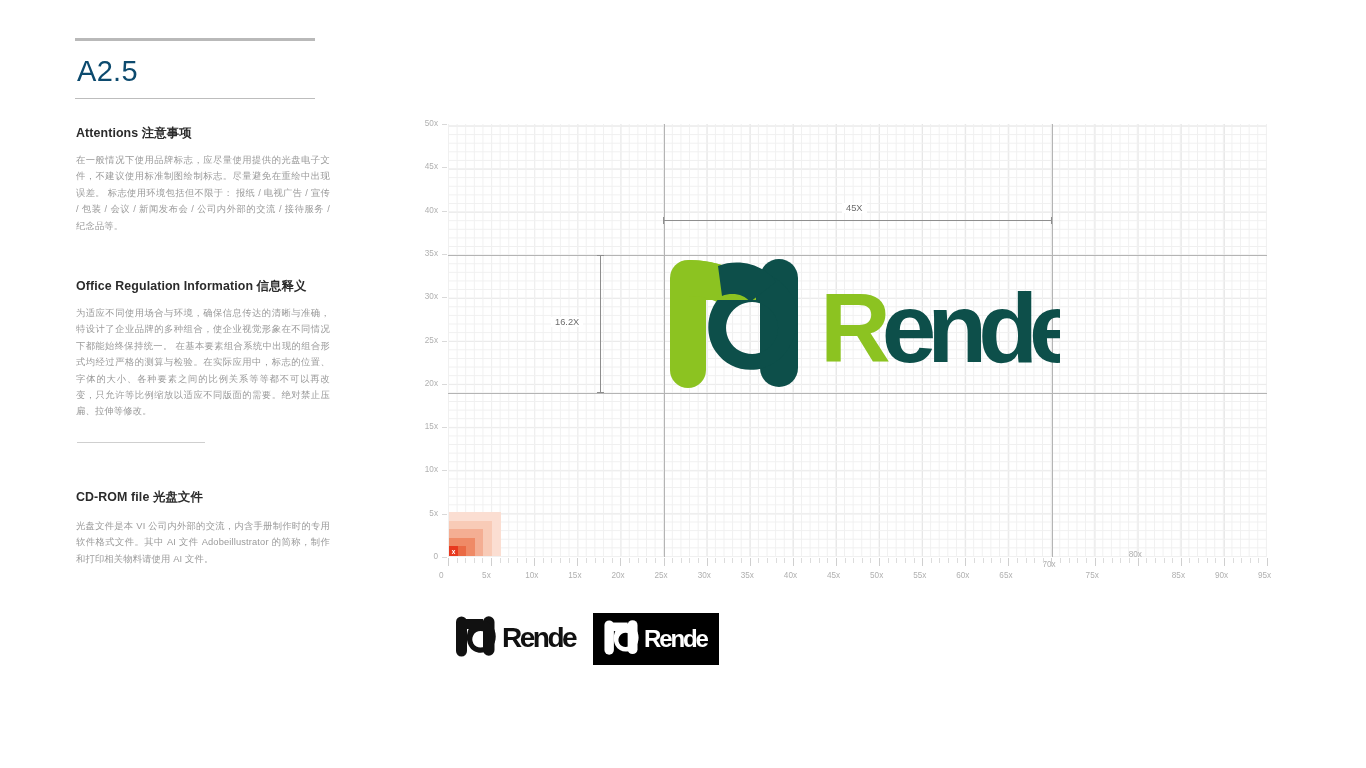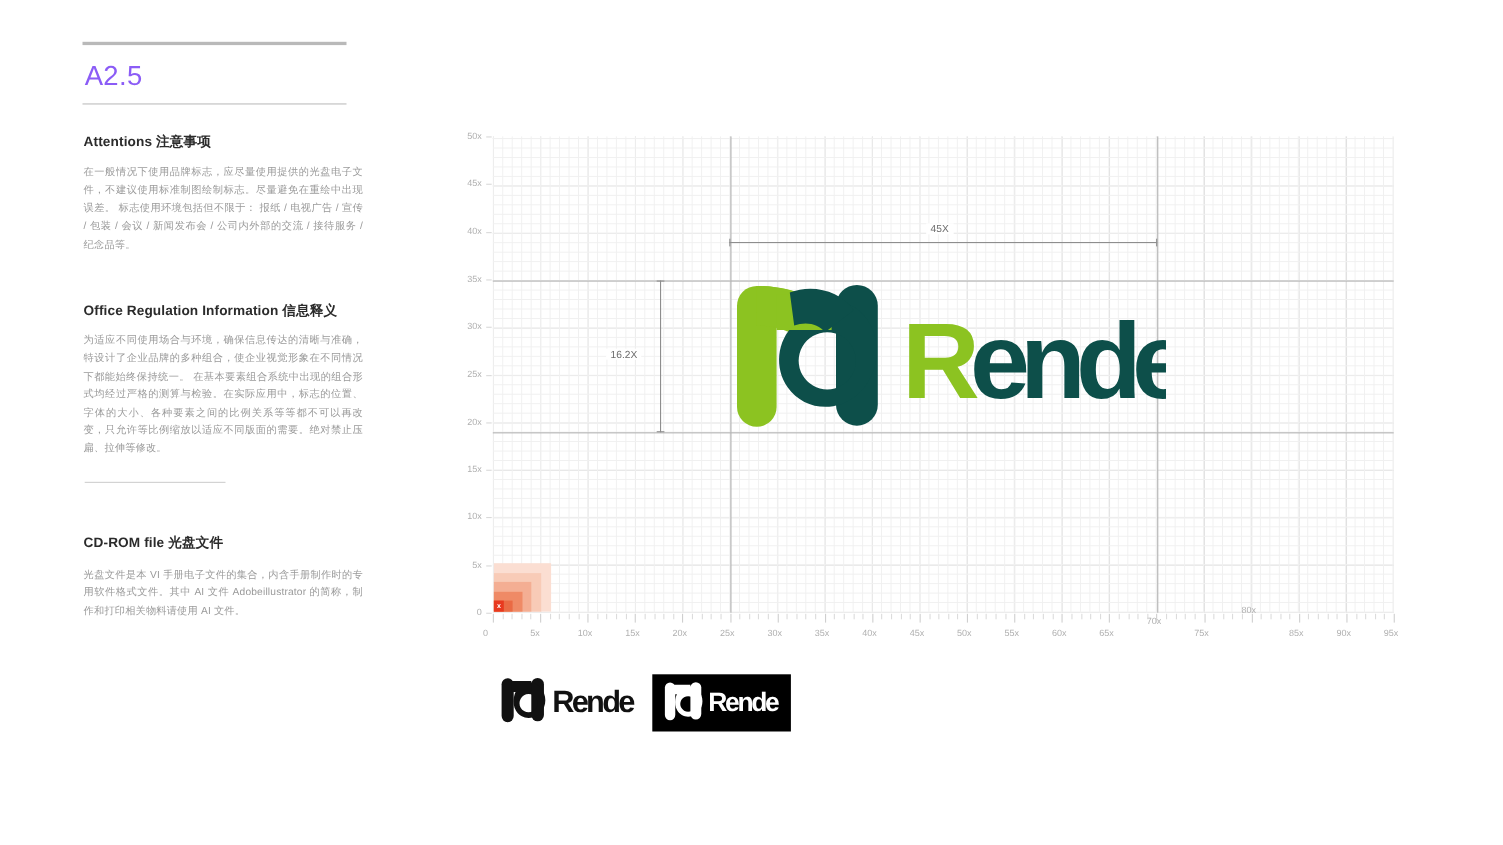--- a/index.html
+++ b/index.html
@@ -7,21 +7,21 @@
     width:1366px;height:768px;background:#ffffff;
     font-family:"Liberation Sans","DejaVu Sans",sans-serif;
     color:#333;overflow:hidden;position:relative;
   }
   .page{position:absolute;inset:0;}
 
   
   .left{position:absolute;left:75px;top:38px;width:255px;}
   .rule-top{height:3px;background:#b9b9b9;width:240px;}
   .code{
-    font-size:25px;color:#8b5cf6;letter-spacing:.3px;
+    font-size:29px;color:#0c4a6e;letter-spacing:.3px;
     margin:14px 0 10px 2px;font-weight:400;
   }
   .rule-mid{height:1px;background:#bdbdbd;width:240px;margin-bottom:26px;}
   .sub-title{
     font-size:15.5px;color:#2b2b2b;letter-spacing:.6px;margin-left:1px;
   }
   .sec{margin-top:44px;margin-left:1px;}
   .sec-h{
     font-size:12.4px;color:#2b2b2b;font-weight:700;margin-bottom:10px;
     letter-spacing:.1px;
@@ -126,21 +126,21 @@
       <p>为适应不同使用场合与环境，确保信息传达的清晰与准确，特设计了企业品牌的多种组合，使企业视觉形象在不同情况下都能始终保持统一。
 在基本要素组合系统中出现的组合形式均经过严格的测算与检验。在实际应用中，标志的位置、字体的大小、各种要素之间的比例关系等等都不可以再改变，只允许等比例缩放以适应不同版面的需要。绝对禁止压扁、拉伸等修改。</p>
       <div class="divider"></div>
     </div>
 
     <div class="sec cd">
       <div class="sec-h">
         <span>CD-ROM file</span>
         <span class="cn">光盘文件</span>
       </div>
-      <p>光盘文件是本 VI 手册电子文件的集合，内含手册制作时的专用软件格式文件。其中 AI 文件 Adobeillustrator 的简称，制作和打印相关物料请使用 AI 文件。</p>
+      <p>光盘文件是本 VI 公司内外部的交流，内含手册制作时的专用软件格式文件。其中 AI 文件 Adobeillustrator 的简称，制作和打印相关物料请使用 AI 文件。</p>
     </div>
   </div>
 
 
   <div class="gridwrap">
     <div class="gridbg"></div>
 
     <div class="gline v" style="left:215.5px;"></div>
     <div class="gline v" style="left:603.5px;"></div>
     <div class="gline h" style="top:130.5px;"></div>

